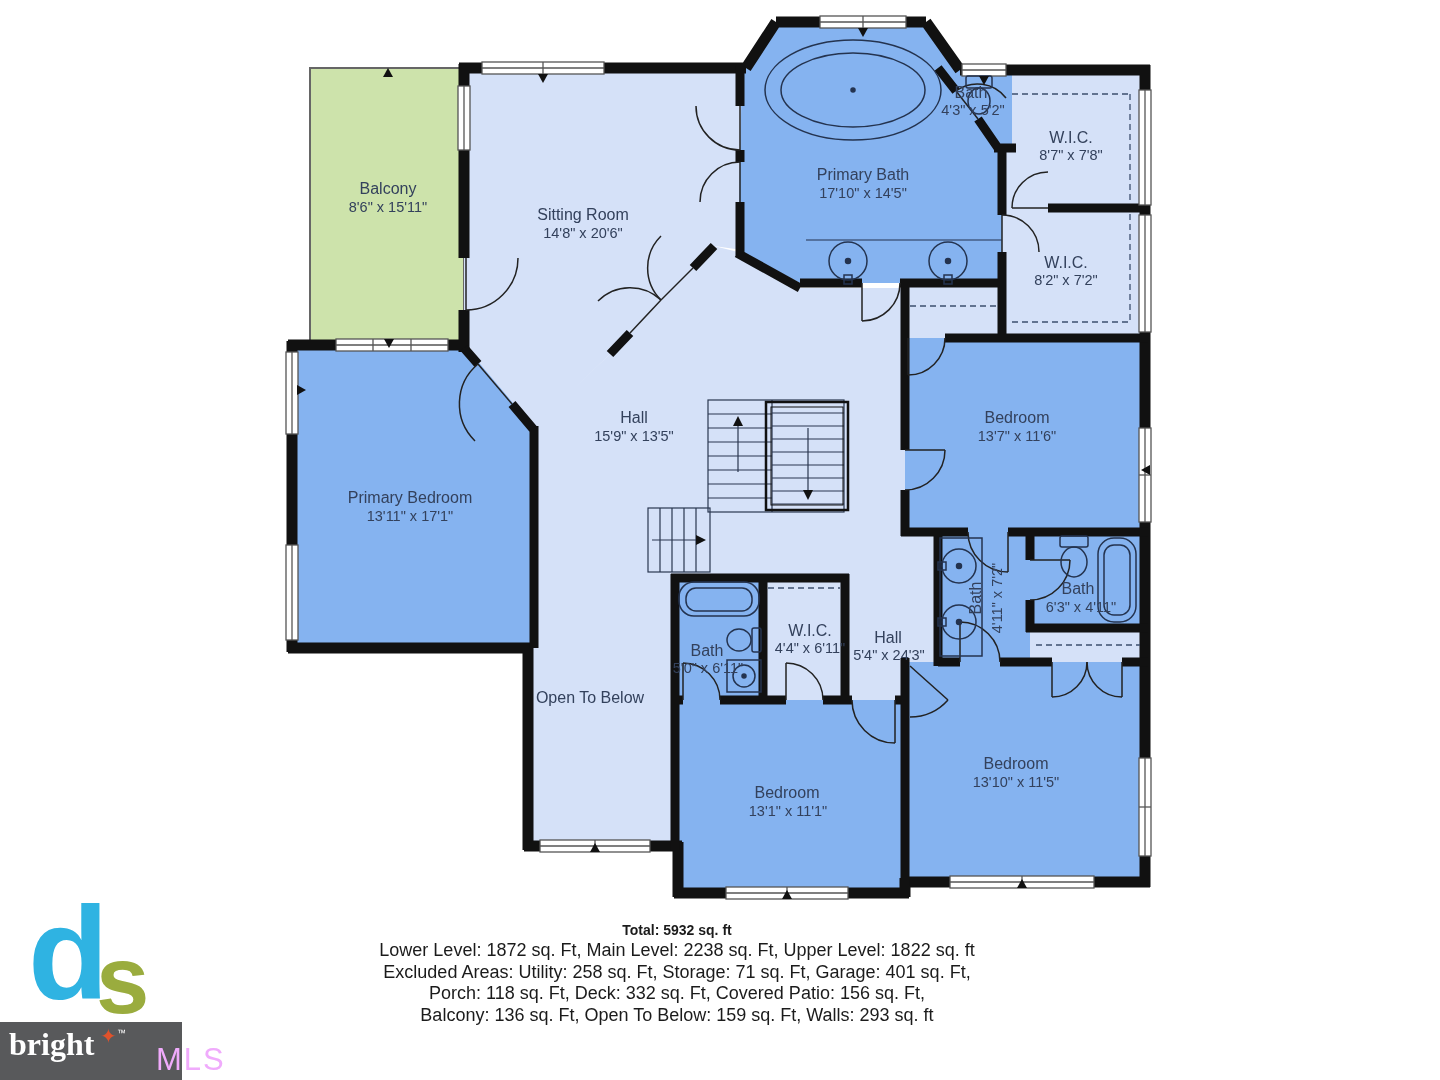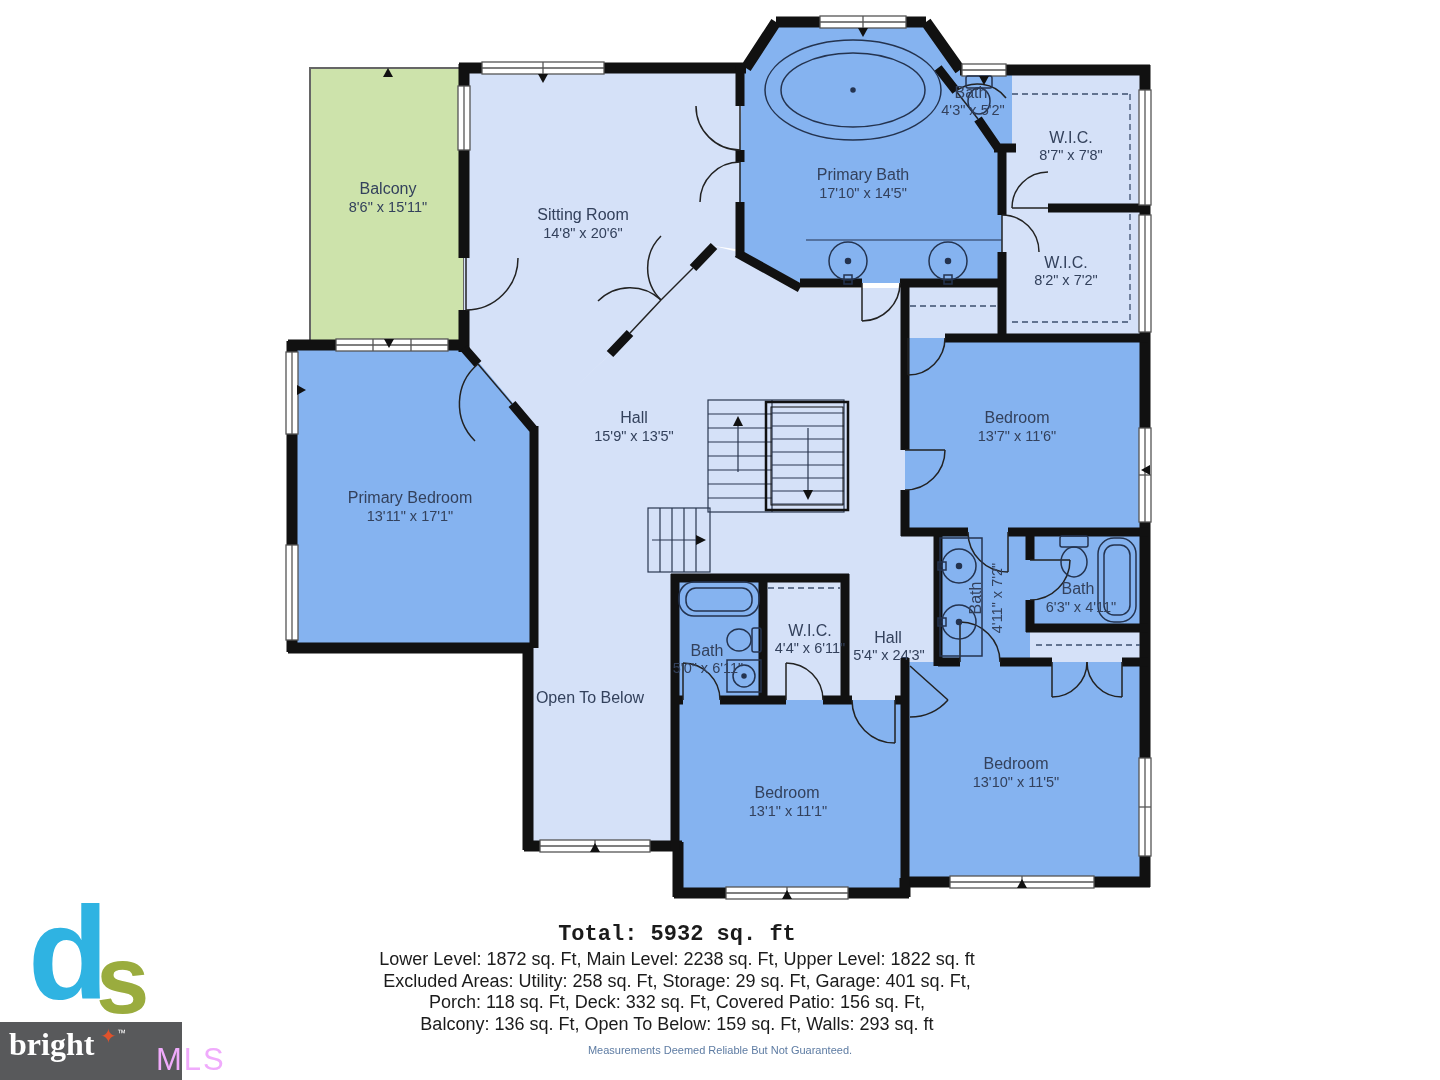--- a/index.html
+++ b/index.html
@@ -3,21 +3,21 @@
 <meta charset="utf-8">
 <style>
   html,body{margin:0;padding:0;background:#fff;}
   #stage{position:relative;width:1440px;height:1080px;background:#ffffff;overflow:hidden;
          font-family:"Liberation Sans",sans-serif;}
   svg{position:absolute;left:0;top:0;}
   svg text{font-family:"Liberation Sans",sans-serif;fill:#33415c;}
   .rn{font-size:16px;}
   .rd{font-size:14.5px;}
   .summary{position:absolute;left:377px;top:922px;width:600px;text-align:center;color:#1b1b1b;}
-  .summary .total{font-size:22px;font-weight:bold;margin:0 0 2px 0;font-family:Liberation Mono, monospace;}
+  .summary .total{font-size:14px;font-weight:bold;margin:0 0 2px 0;}
   .summary .line{font-size:18px;line-height:20.5px;margin:1px;}
   .disclaimer{position:absolute;left:420px;top:1044px;width:600px;text-align:center;
               font-size:11px;color:#5e7ca3;}
   .logo{position:absolute;left:0;top:940px;width:200px;height:140px;}
   .logo-d{position:absolute;left:28px;top:-52px;font-size:132px;font-weight:bold;
           color:#2fb3e2;line-height:132px;}
   .logo-s{position:absolute;left:96px;top:-8px;font-size:96px;font-weight:bold;
           color:#9aac3e;line-height:96px;}
   .logo-band{position:absolute;left:0;top:82px;width:182px;height:58px;background:#58595b;}
   .logo-brand{position:absolute;left:9px;top:4px;font-family:"Liberation Serif",serif;
@@ -329,25 +329,24 @@
     <text class="rn" x="787" y="798">Bedroom</text>
     <text class="rd" x="788" y="816">13'1" x 11'1"</text>
     <text class="rn" x="1016" y="769">Bedroom</text>
     <text class="rd" x="1016" y="787">13'10" x 11'5"</text>
   </g>
 </svg>
 
   <div class="summary">
     <p class="total">Total: 5932 sq. ft</p>
     <p class="line">Lower Level: 1872 sq. Ft, Main Level: 2238 sq. Ft, Upper Level: 1822 sq. ft</p>
-    <p class="line">Excluded Areas: Utility: 258 sq. Ft, Storage: 29 sq. Ft, Garage: 401 sq. Ft,</p>
+    <p class="line">Excluded Areas: Utility: 258 sq. Ft, Storage: 71 sq. Ft, Garage: 401 sq. Ft,</p>
     <p class="line">Porch: 118 sq. Ft, Deck: 332 sq. Ft, Covered Patio: 156 sq. Ft,</p>
     <p class="line">Balcony: 136 sq. Ft, Open To Below: 159 sq. Ft, Walls: 293 sq. ft</p>
   </div>
-  <div class="disclaimer">Measurements Deemed Reliable But Not Guaranteed.</div>
 
   <div class="logo">
     <span class="logo-d">d</span>
     <span class="logo-s">s</span>
     <div class="logo-band">
       <span class="logo-brand">bright</span>
       <span class="logo-star">✦</span>
       <span class="logo-tm">™</span>
       <span class="logo-mls">MLS</span>
     </div>

